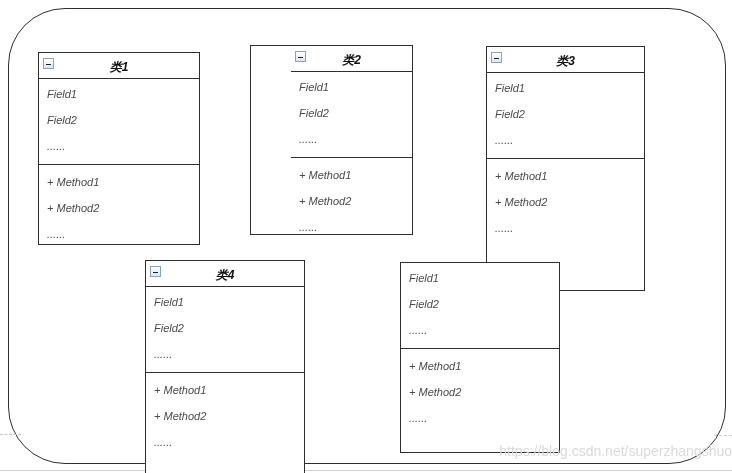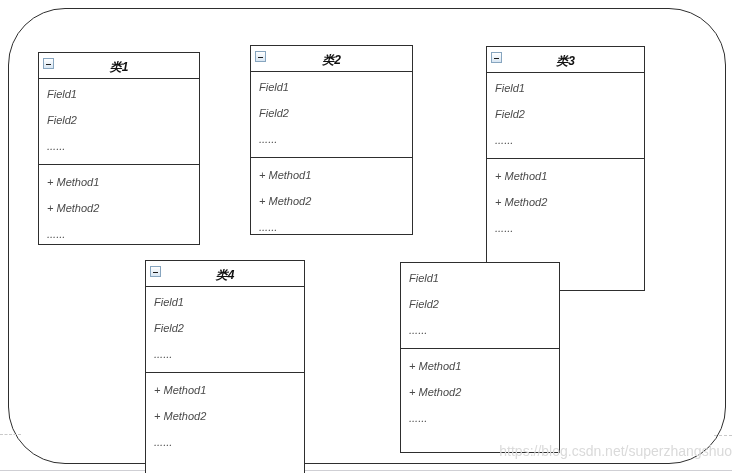--- a/index.html
+++ b/index.html
@@ -16,21 +16,21 @@
   
   .page-line-left{position:absolute;left:0;top:434px;width:21px;border-top:1px dashed #c9c9c9;}
   .page-line-right{position:absolute;left:714px;top:435px;width:18px;border-top:1px dashed #c9c9c9;}
   .bottom-edge-line{position:absolute;left:0;top:470px;width:732px;border-top:1px solid #cfcfd4;}
   
   .class-box{
     position:absolute;background:#ffffff;border:1px solid #2e2e2e;
     display:flex;flex-direction:column;box-sizing:border-box;font-style:italic;
   }
   .c1{left:38px;top:52px;width:162px;height:193px;}
-  .c2{left:250px;top:45px;width:163px;height:190px;}
+  .c2{left:250px;top:45px;width:163px;height:190px;padding-left:40px;}
   .c3{left:486px;top:46px;width:159px;height:245px;}
   .c4{left:145px;top:260px;width:160px;height:222px;}
   .c5{left:400px;top:262px;width:160px;height:191px;}
   .box-header{
     position:relative;height:25px;flex:0 0 25px;border-bottom:1px solid #2e2e2e;
     text-align:center;line-height:25px;
   }
   .box-title{font-size:12px;font-weight:bold;color:#111111;}
   .collapse-icon{
     position:absolute;left:4px;top:5px;width:11px;height:11px;box-sizing:border-box;

